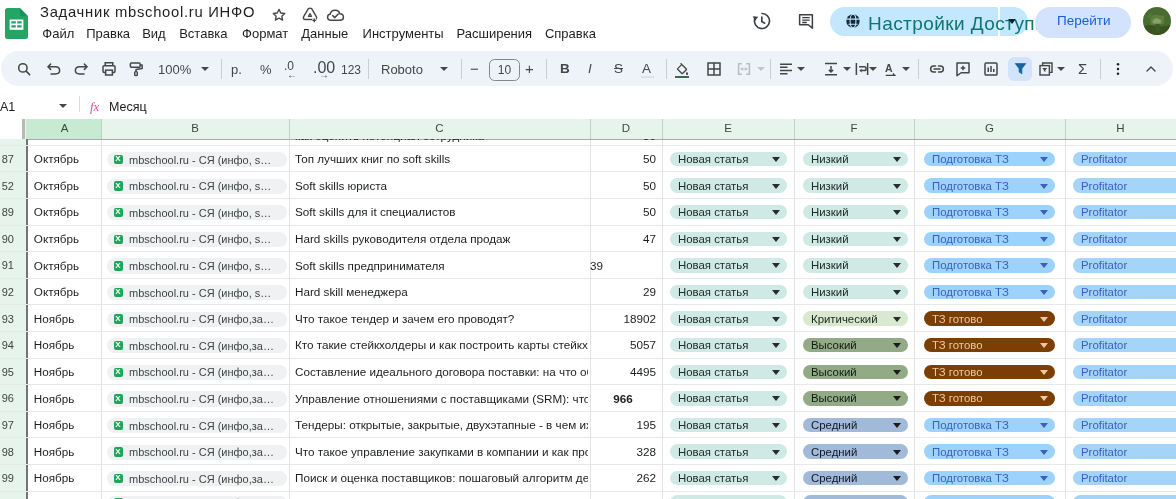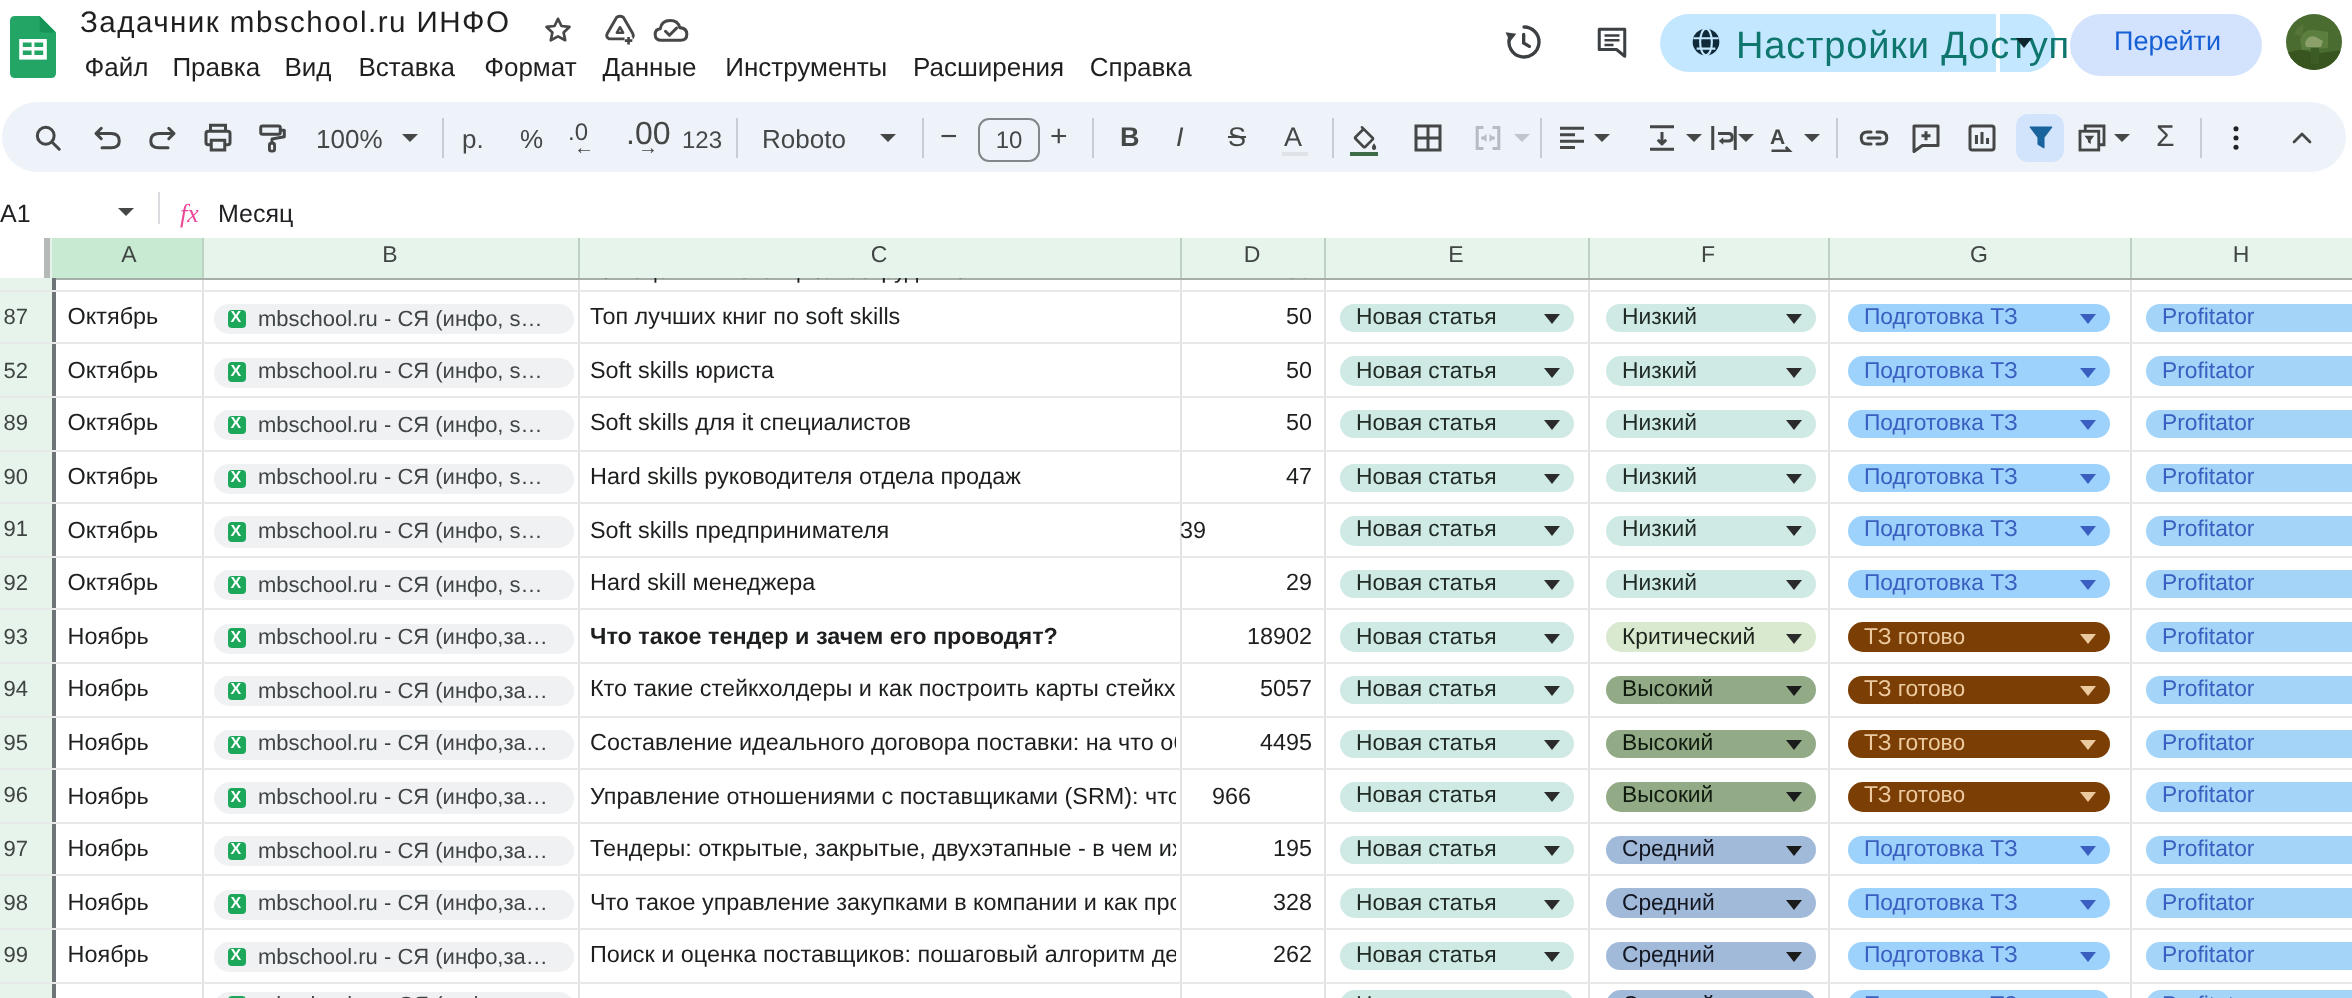--- a/index.html
+++ b/index.html
@@ -398,21 +398,21 @@
   </div>
 <div class="chip" style="left:1073px;top:284.7px;width:112px;height:14.6px;background:#a4d4f8;color:#3a5fc0;">
     <span class="t">Profitator</span>
   </div>
 <div class="celltxt" style="left:33.8px;top:311.7px;">Ноябрь</div>
 <div class="chip" style="left:107px;top:311.6px;width:180px;height:15.2px;background:#eff1f2;color:#3f4446;border-radius:8px;">
     <span class="abs" style="left:6.5px;top:2.8px;width:9.5px;height:9.5px;background:#1ca75a;border-radius:2px;"></span>
     <span class="abs" style="left:8.2px;top:2.2px;color:#fff;font-size:8px;font-weight:700;">X</span>
     <span class="t" style="left:22px;font-size:11px;">mbschool.ru - СЯ (инфо,за…</span>
   </div>
-<div class="celltxt" style="left:295px;top:311.7px;width:293px;font-weight:bold;">Что такое тендер и зачем его проводят?</div>
+<div class="celltxt" style="left:295px;top:311.7px;width:293px;">Что такое тендер и зачем его проводят?</div>
 <div class="celltxt" style="left:590px;top:311.7px;width:66px;text-align:right;">18902</div>
 <div class="chip" style="left:670px;top:311.3px;width:117px;height:14.6px;background:#cfe9e4;color:#212b26;">
     <span class="t">Новая статья</span>
     <span class="arr" style="border-top-color:#2b2b2b"></span>
   </div>
 <div class="chip" style="left:803px;top:311.3px;width:105px;height:14.6px;background:#d9e9d0;color:#1d241b;">
     <span class="t">Критический</span>
     <span class="arr" style="border-top-color:#2b2b2b"></span>
   </div>
 <div class="chip" style="left:924px;top:311.3px;width:131px;height:14.6px;background:#7b3e04;color:#ecca9f;">
@@ -468,21 +468,21 @@
 <div class="chip" style="left:1073px;top:364.5px;width:112px;height:14.6px;background:#a4d4f8;color:#3a5fc0;">
     <span class="t">Profitator</span>
   </div>
 <div class="celltxt" style="left:33.8px;top:391.5px;">Ноябрь</div>
 <div class="chip" style="left:107px;top:391.4px;width:180px;height:15.2px;background:#eff1f2;color:#3f4446;border-radius:8px;">
     <span class="abs" style="left:6.5px;top:2.8px;width:9.5px;height:9.5px;background:#1ca75a;border-radius:2px;"></span>
     <span class="abs" style="left:8.2px;top:2.2px;color:#fff;font-size:8px;font-weight:700;">X</span>
     <span class="t" style="left:22px;font-size:11px;">mbschool.ru - СЯ (инфо,за…</span>
   </div>
 <div class="celltxt" style="left:295px;top:391.5px;width:293px;">Управление отношениями с поставщиками (SRM): что это</div>
-<div class="celltxt" style="left:606px;top:391.5px;width:66px;text-align:left;">966</div>
+<div class="celltxt" style="left:590px;top:391.5px;width:66px;text-align:center;font-weight:bold;">966</div>
 <div class="chip" style="left:670px;top:391.1px;width:117px;height:14.6px;background:#cfe9e4;color:#212b26;">
     <span class="t">Новая статья</span>
     <span class="arr" style="border-top-color:#2b2b2b"></span>
   </div>
 <div class="chip" style="left:803px;top:391.1px;width:105px;height:14.6px;background:#92ab86;color:#101b10;">
     <span class="t">Высокий</span>
     <span class="arr" style="border-top-color:#1b1b1b"></span>
   </div>
 <div class="chip" style="left:924px;top:391.1px;width:131px;height:14.6px;background:#7b3e04;color:#ecca9f;">
     <span class="t">ТЗ готово</span>

